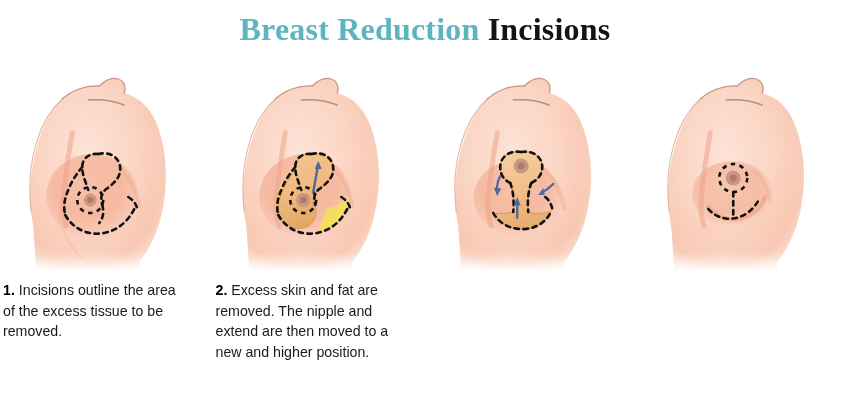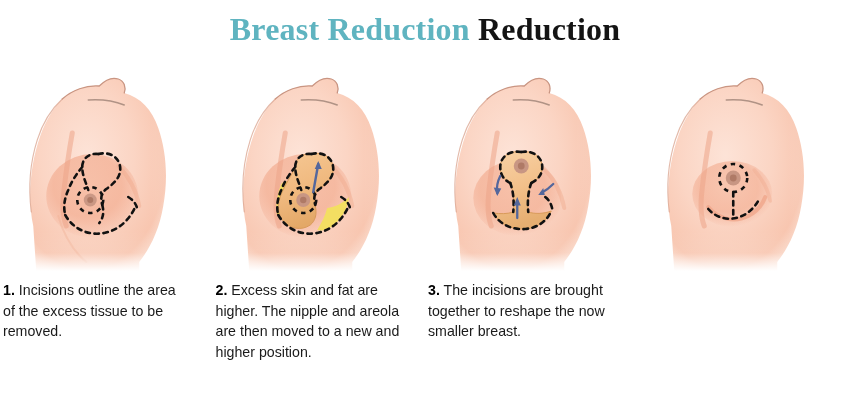--- a/index.html
+++ b/index.html
@@ -84,21 +84,21 @@
     font-weight: bold;
     color: #000000;
   }
 </style>
 </head>
 <body>
 
 <div id="infographic">
 
   <div class="title-bar">
-    <span class="title-accent">Breast Reduction</span><span>&nbsp;</span><span class="title-main">Reduction</span>
+    <span class="title-accent">Breast Reduction</span><span>&nbsp;</span><span class="title-main">Incisions</span>
   </div>
 
   <div class="panels">
 
     <div class="panel">
       <svg viewBox="0 0 212 205" xmlns="http://www.w3.org/2000/svg">
         <defs>
           <radialGradient id="skinG1" cx="42%" cy="40%" r="72%">
             <stop offset="0%" stop-color="#FDE3D7"></stop>
             <stop offset="48%" stop-color="#FBD5C4"></stop>
@@ -386,21 +386,17 @@
 
   </div>
 
   <div class="captions">
     <div class="caption">
       <span class="num">1.</span>
       <span>Incisions outline the area of the excess tissue to be removed.</span>
     </div>
     <div class="caption">
       <span class="num">2.</span>
-      <span>Excess skin and fat are higher. The nipple and areola are then moved to a new and higher position.</span>
-    </div>
-    <div class="caption">
-      <span class="num">3.</span>
-      <span>The incisions are brought together to reshape the now smaller breast.</span>
+      <span>Excess skin and fat are removed. The nipple and extend are then moved to a new and higher position.</span>
     </div>
   </div>
 
 </div>
 
 </body></html>

